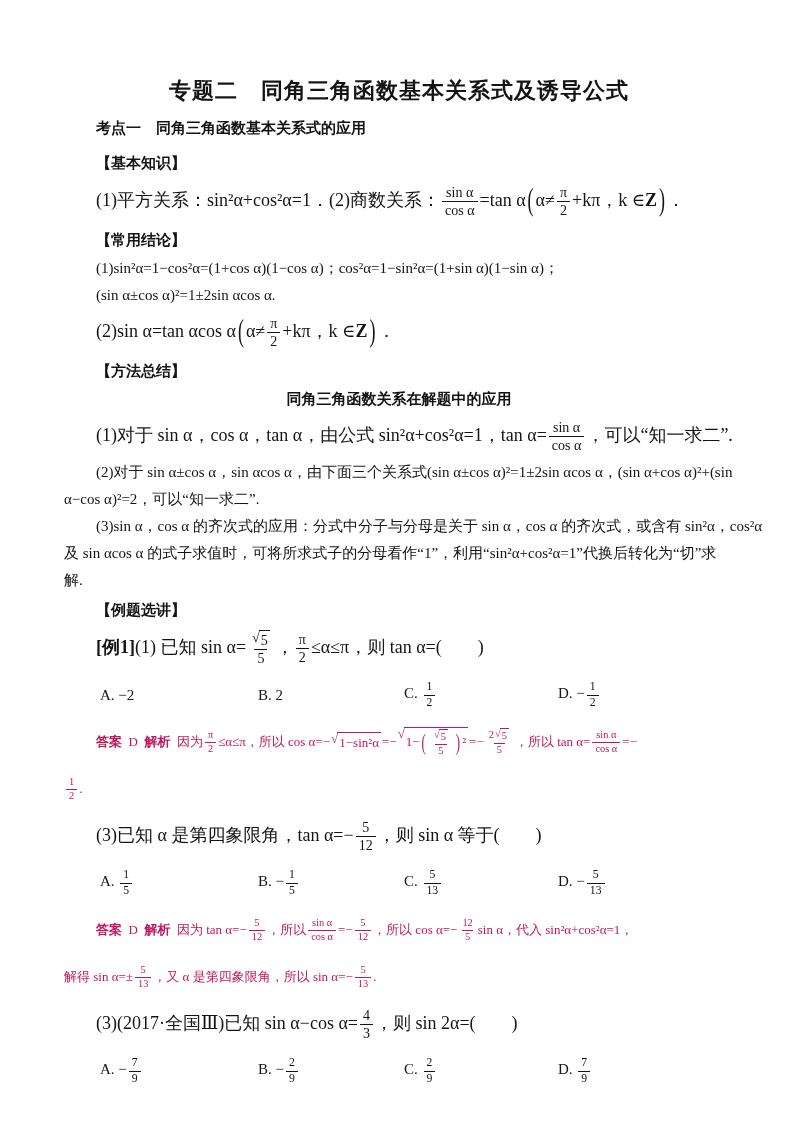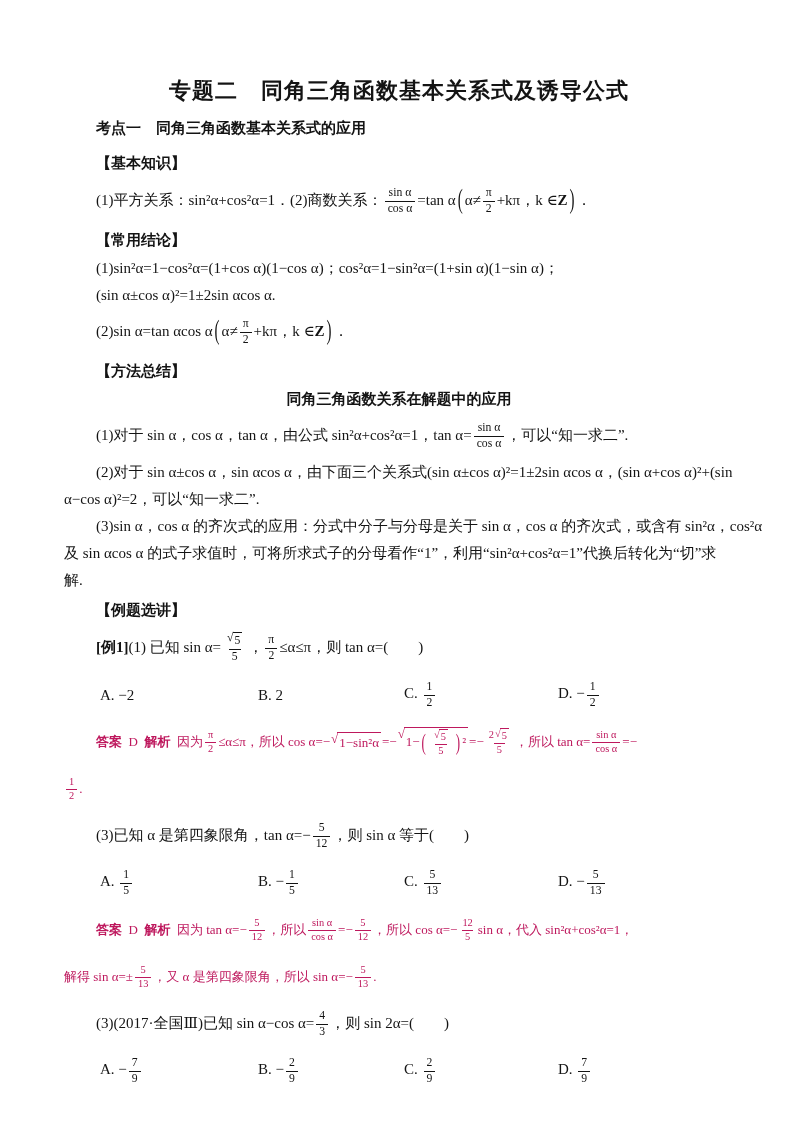--- a/index.html
+++ b/index.html
@@ -17,21 +17,21 @@
   }
   .b-h2{
     font-family:"Liberation Sans","DejaVu Sans",sans-serif;
     font-size:15px;font-weight:bold;margin:0 0 16px 0;
   }
   .b-bh{
     font-family:"Liberation Sans","DejaVu Sans",sans-serif;
     font-size:15px;font-weight:bold;margin:10px 0 8px 0;
   }
   .b-line{font-size:15px;margin:6px 0;line-height:21px;}
-  .b-mline{font-size:15px;margin:6px 0;line-height:1.3;min-height:40px;display:flex;align-items:center;}
+  .b-mline{font-size:18px;margin:6px 0;line-height:1.3;min-height:40px;display:flex;align-items:center;}
   .b-center{font-size:15px;text-align:center;margin:4px 0;line-height:21px;font-weight:700;}
   .b-options{
     display:grid;grid-template-columns:158px 146px 154px 1fr;
     padding-left:36px;font-size:15px;margin:8px 0;align-items:center;min-height:38px;
   }
   .b-options .opt{white-space:nowrap;}
   .b-answer{font-size:13px;margin:7px 0;line-height:1.35;min-height:40px;display:flex;align-items:center;}
   .red{color:#be185d;}
   .ind{padding-left:32px;}
   .bold{font-weight:bold;}

